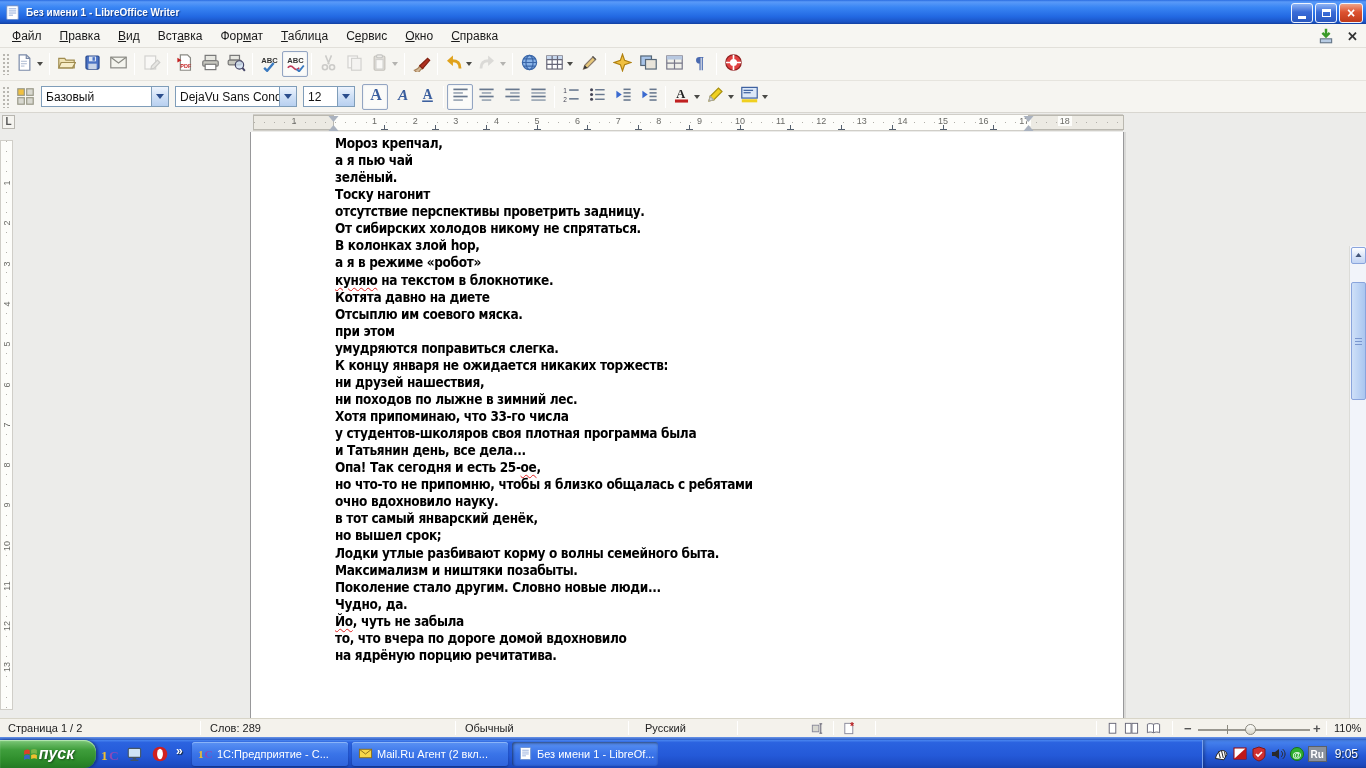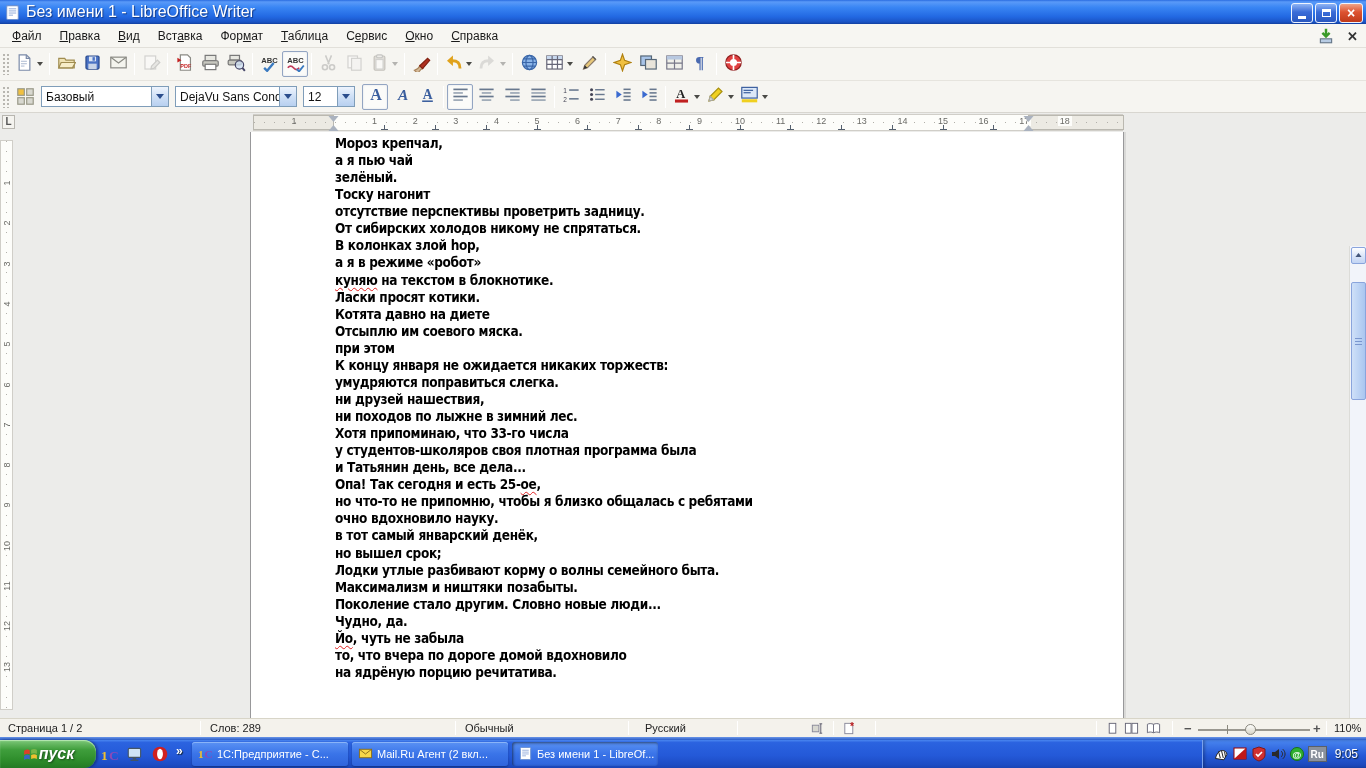--- a/index.html
+++ b/index.html
@@ -5,21 +5,21 @@
   html,body{margin:0;padding:0;background:#444;}
   #screen{position:relative;width:1366px;height:768px;overflow:hidden;
     font-family:"Liberation Sans",sans-serif;background:#ececea;-webkit-font-smoothing:antialiased;}
   #screen *{box-sizing:border-box;}
 
   
   .titlebar{position:absolute;left:0;top:0;width:1366px;height:24px;
     background:linear-gradient(180deg,#2a6ce0 0%,#5a9af8 8%,#3a86f4 30%,#2268e2 70%,#1a53c4 92%,#123f9e 100%);
     display:flex;align-items:center;padding-left:4px;}
   .titlebar .appicon{width:17px;height:17px;margin-right:5px;}
-  .titlebar .title{color:#fff;font-weight:normal;font-size:16px;text-shadow:1px 1px 1px #113a8a;white-space:nowrap;}
+  .titlebar .title{color:#fff;font-weight:bold;font-size:10px;text-shadow:1px 1px 1px #113a8a;white-space:nowrap;}
   .winbtns{position:absolute;right:3px;top:3px;display:flex;gap:2px;}
   .winbtn{width:22px;height:20px;border-radius:3px;border:1px solid #eef4ff;
     background:linear-gradient(180deg,#8fb4f4,#3a6cd8 45%,#2a58c0);color:#fff;
     display:flex;align-items:center;justify-content:center;font-size:12px;font-weight:bold;line-height:1;}
   .winbtn.close{background:linear-gradient(180deg,#f0a488,#dd5230 45%,#c03a1a);width:24px;font-size:14px;}
   .winbtn .minglyph{display:block;width:8px;height:3px;background:#fff;margin-top:9px;}
   .winbtn .restglyph{display:block;width:9px;height:8px;border:1.5px solid #fff;border-top-width:3px;}
 
   
   .menubar{position:absolute;left:0;top:24px;width:1366px;height:24px;background:#f7f6f2;
@@ -565,26 +565,25 @@
       <div class="doc-text" id="doctext">
           <div><span>Мороз крепчал,</span></div>
           <div><span>а я пью чай</span></div>
           <div><span>зелёный.</span></div>
           <div><span>Тоску нагонит</span></div>
           <div><span>отсутствие перспективы проветрить задницу.</span></div>
           <div><span>От сибирских холодов никому не спрятаться.</span></div>
           <div><span>В колонках злой hop,</span></div>
           <div><span>а я в режиме «робот»</span></div>
           <div><span class="spellerr">куняю</span><span> на текстом в блокнотике.</span></div>
-          <div><span>Ласки просят котики.</span></div>
           <div><span>Котята давно на диете</span></div>
           <div><span>Отсыплю им соевого мяска.</span></div>
           <div><span>при этом</span></div>
+          <div><span>умудряются поправиться слегка.</span></div>
           <div><span>К концу января не ожидается никаких торжеств:</span></div>
-          <div><span>умудряются поправиться слегка.</span></div>
           <div><span>ни друзей нашествия,</span></div>
           <div><span>ни походов по лыжне в зимний лес.</span></div>
           <div><span>Хотя припоминаю, что 33-го числа</span></div>
           <div><span>у студентов-школяров своя плотная программа была</span></div>
           <div><span>и Татьянин день, все дела...</span></div>
           <div><span>Опа! Так сегодня и есть 25-</span><span class="spellerr">ое</span><span>,</span></div>
           <div><span>но что-то не припомню, чтобы я близко общалась с ребятами</span></div>
           <div><span>очно вдохновило науку.</span></div>
           <div><span>в тот самый январский денёк,</span></div>
           <div><span>но вышел срок;</span></div>

